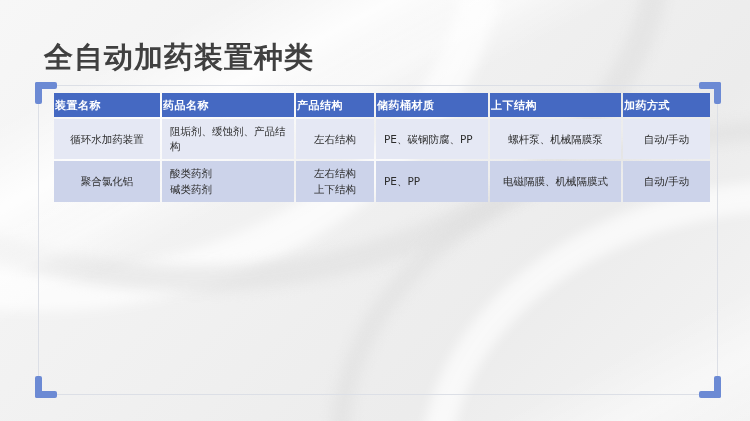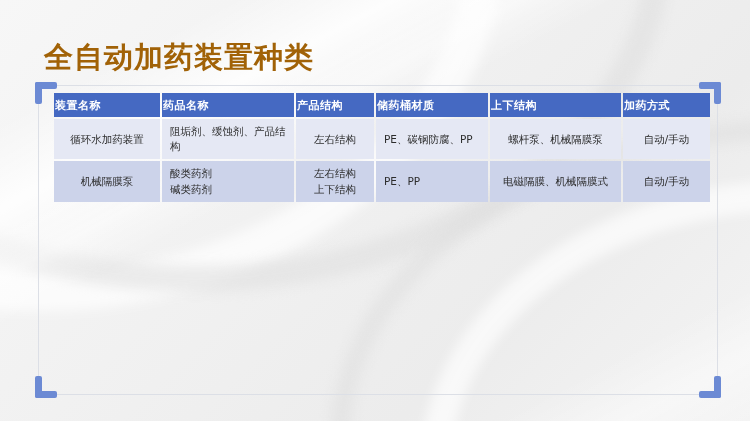--- a/index.html
+++ b/index.html
@@ -25,21 +25,21 @@
     border-color:rgba(221,221,221,.5);}
   #bg .diag{position:absolute;width:1200px;height:150px;
     background:linear-gradient(180deg,rgba(255,255,255,0) 0%,rgba(255,255,255,.85) 50%,rgba(255,255,255,0) 100%);
     transform:rotate(-28deg);}
   #bg .d1{left:-170px;top:-95px;}
   #bg .d2{left:-240px;top:40px;height:90px;opacity:.55;}
   #bg .d3{left:140px;top:300px;height:120px;opacity:.5;}
 
   
   #title{position:absolute;left:44px;top:38px;
-    font-size:29px;font-weight:700;color:#a16207;letter-spacing:1px;
+    font-size:29px;font-weight:700;color:#404040;letter-spacing:1px;
     white-space:nowrap;}
 
   
   #frame{position:absolute;left:38px;top:85px;width:680px;height:310px;
     border:1px solid #dcdfe6;box-sizing:border-box;background:transparent;}
   .corner{position:absolute;width:22px;height:22px;}
   .corner i{position:absolute;background:#6c8ad4;border-radius:2px;display:block;}
   .corner .h{width:22px;height:7px;}
   .corner .v{width:7px;height:22px;}
   .c-tl{left:-4px;top:-4px;}
@@ -122,21 +122,21 @@
     <tbody id="tbody">
         <tr class="even">
           <td class="c">循环水加药装置</td>
           <td class="l">阻垢剂、缓蚀剂、产品结构</td>
           <td class="c">左右结构</td>
           <td class="l">PE、碳钢防腐、PP</td>
           <td class="c">螺杆泵、机械隔膜泵</td>
           <td class="c">自动/手动</td>
         </tr>
         <tr class="odd">
-          <td class="c">机械隔膜泵</td>
+          <td class="c">聚合氯化铝</td>
           <td class="l">酸类药剂<br>碱类药剂</td>
           <td class="c">左右结构<br>上下结构</td>
           <td class="l">PE、PP</td>
           <td class="c">电磁隔膜、机械隔膜式</td>
           <td class="c">自动/手动</td>
         </tr>
       </tbody>
   </table>
 </div>
 

